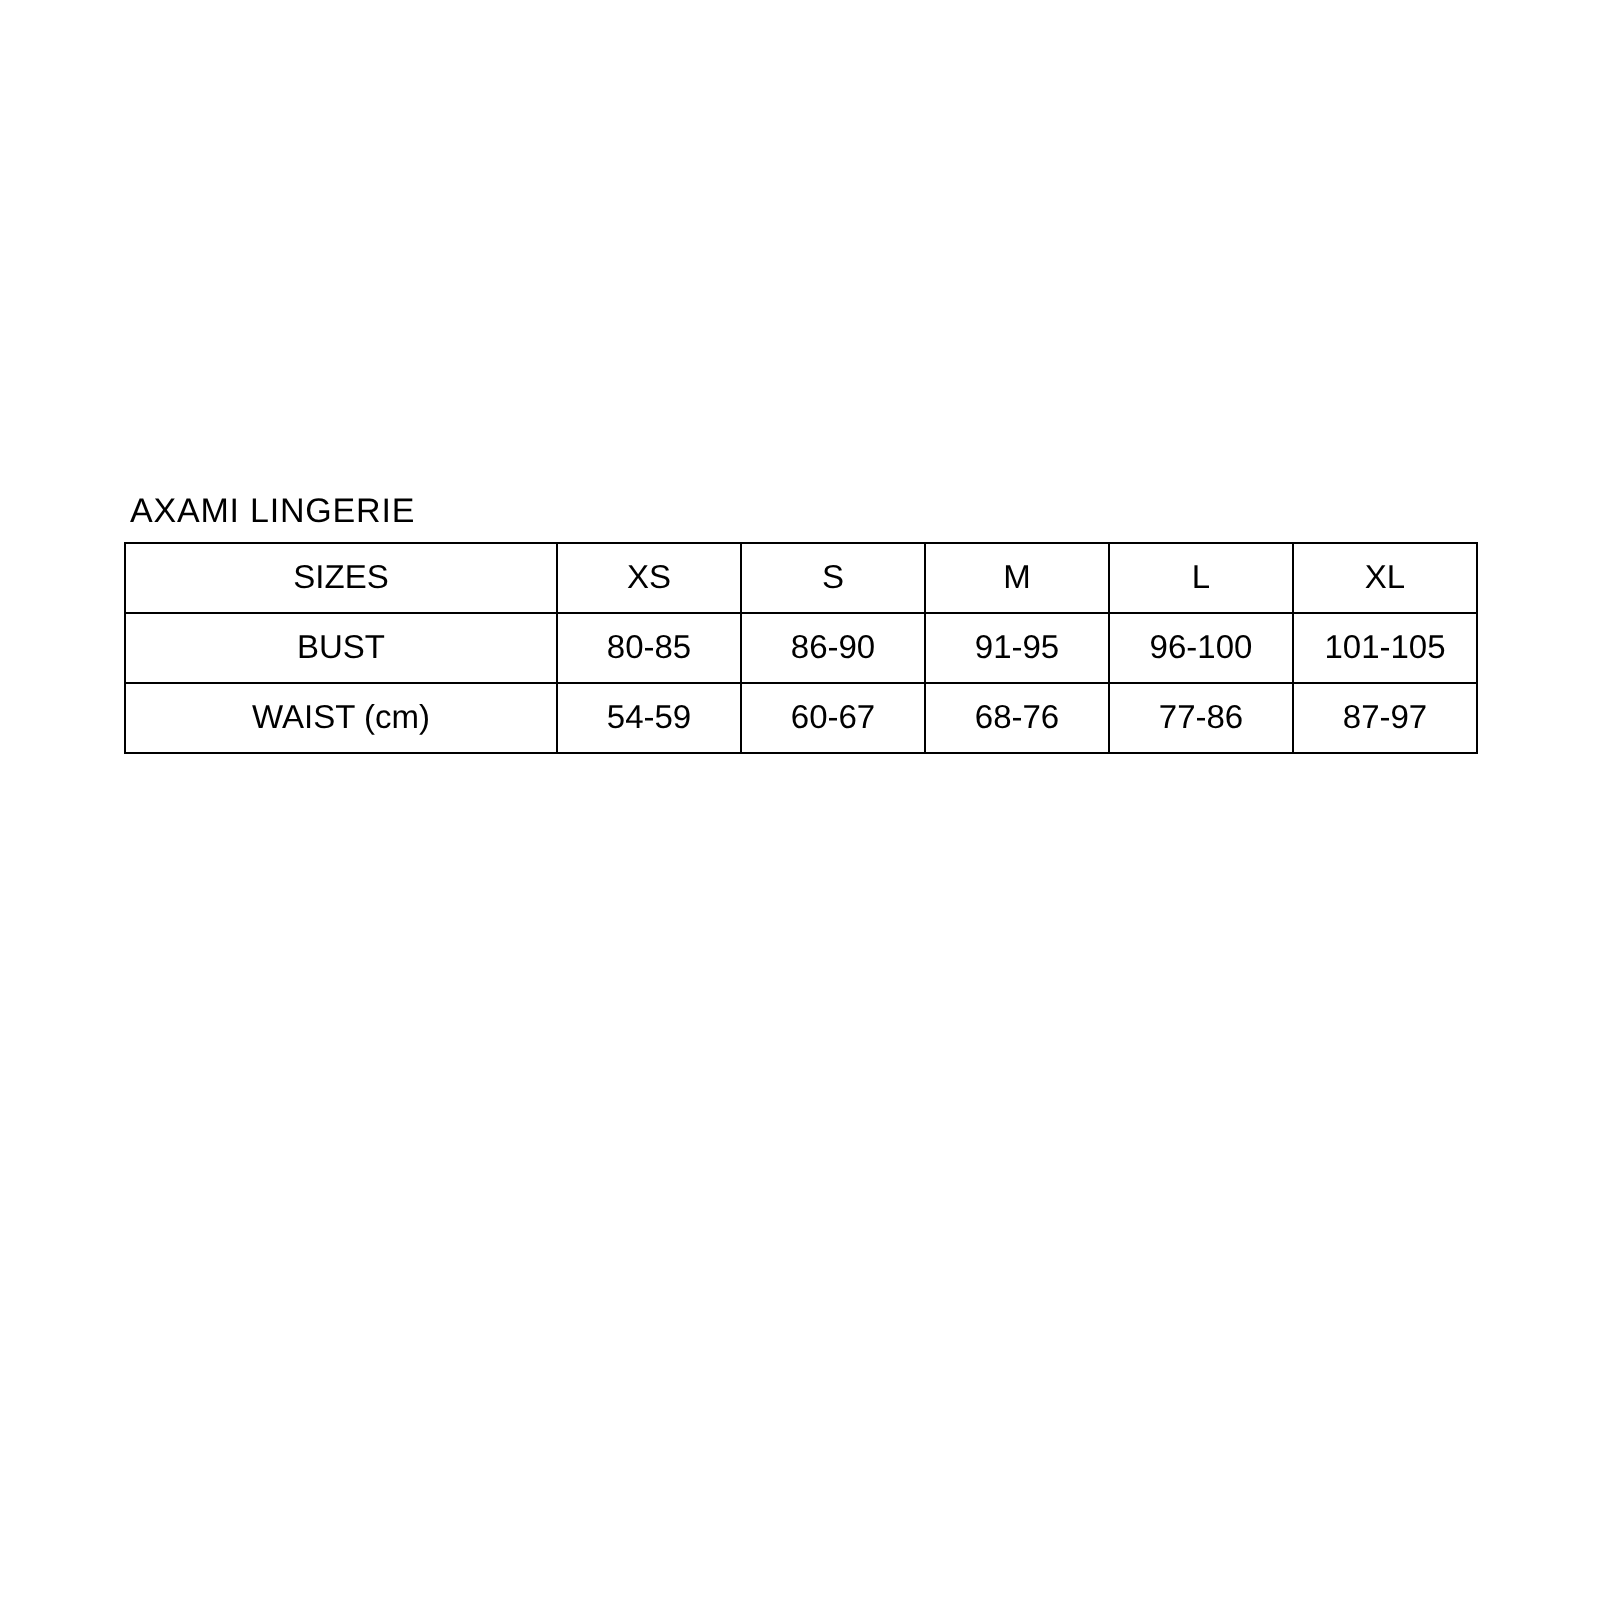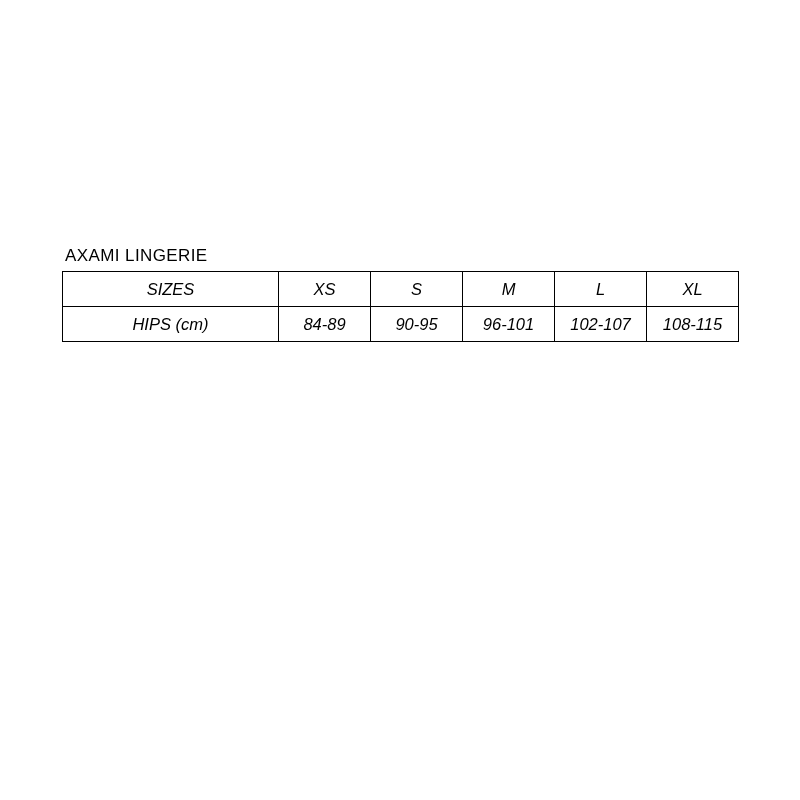--- a/index.html
+++ b/index.html
@@ -33,21 +33,20 @@
     padding-left: 3px;
     padding-bottom: 5px;
     line-height: 20px;
     white-space: nowrap;
   }
   table.size-table {
     border-collapse: collapse;
     width: 676px;
     table-layout: fixed;
     font-size: 16.5px;
-    font-style: italic;
   }
   table.size-table td {
     border: 1.6px solid #000000;
     text-align: center;
     vertical-align: middle;
     padding: 4px 2px;
     line-height: 19px;
     height: 26px;
   }
   td.label-cell {
@@ -79,24 +78,32 @@
       <tbody>
         <tr>
           <td class="label-cell">SIZES</td>
           <td>XS</td>
           <td>S</td>
           <td>M</td>
           <td>L</td>
           <td>XL</td>
         </tr>
         <tr>
-          <td class="label-cell">HIPS (cm)</td>
-          <td>84-89</td>
-          <td>90-95</td>
-          <td>96-101</td>
-          <td>102-107</td>
-          <td class="two-line">108-115</td>
+          <td class="label-cell">BUST</td>
+          <td>80-85</td>
+          <td>86-90</td>
+          <td>91-95</td>
+          <td>96-100</td>
+          <td class="two-line">101-105</td>
+        </tr>
+        <tr>
+          <td class="label-cell">WAIST (cm)</td>
+          <td>54-59</td>
+          <td>60-67</td>
+          <td>68-76</td>
+          <td>77-86</td>
+          <td>87-97</td>
         </tr>
       </tbody>
     </table>
 
   </div>
 </div>
 
 </body></html>

